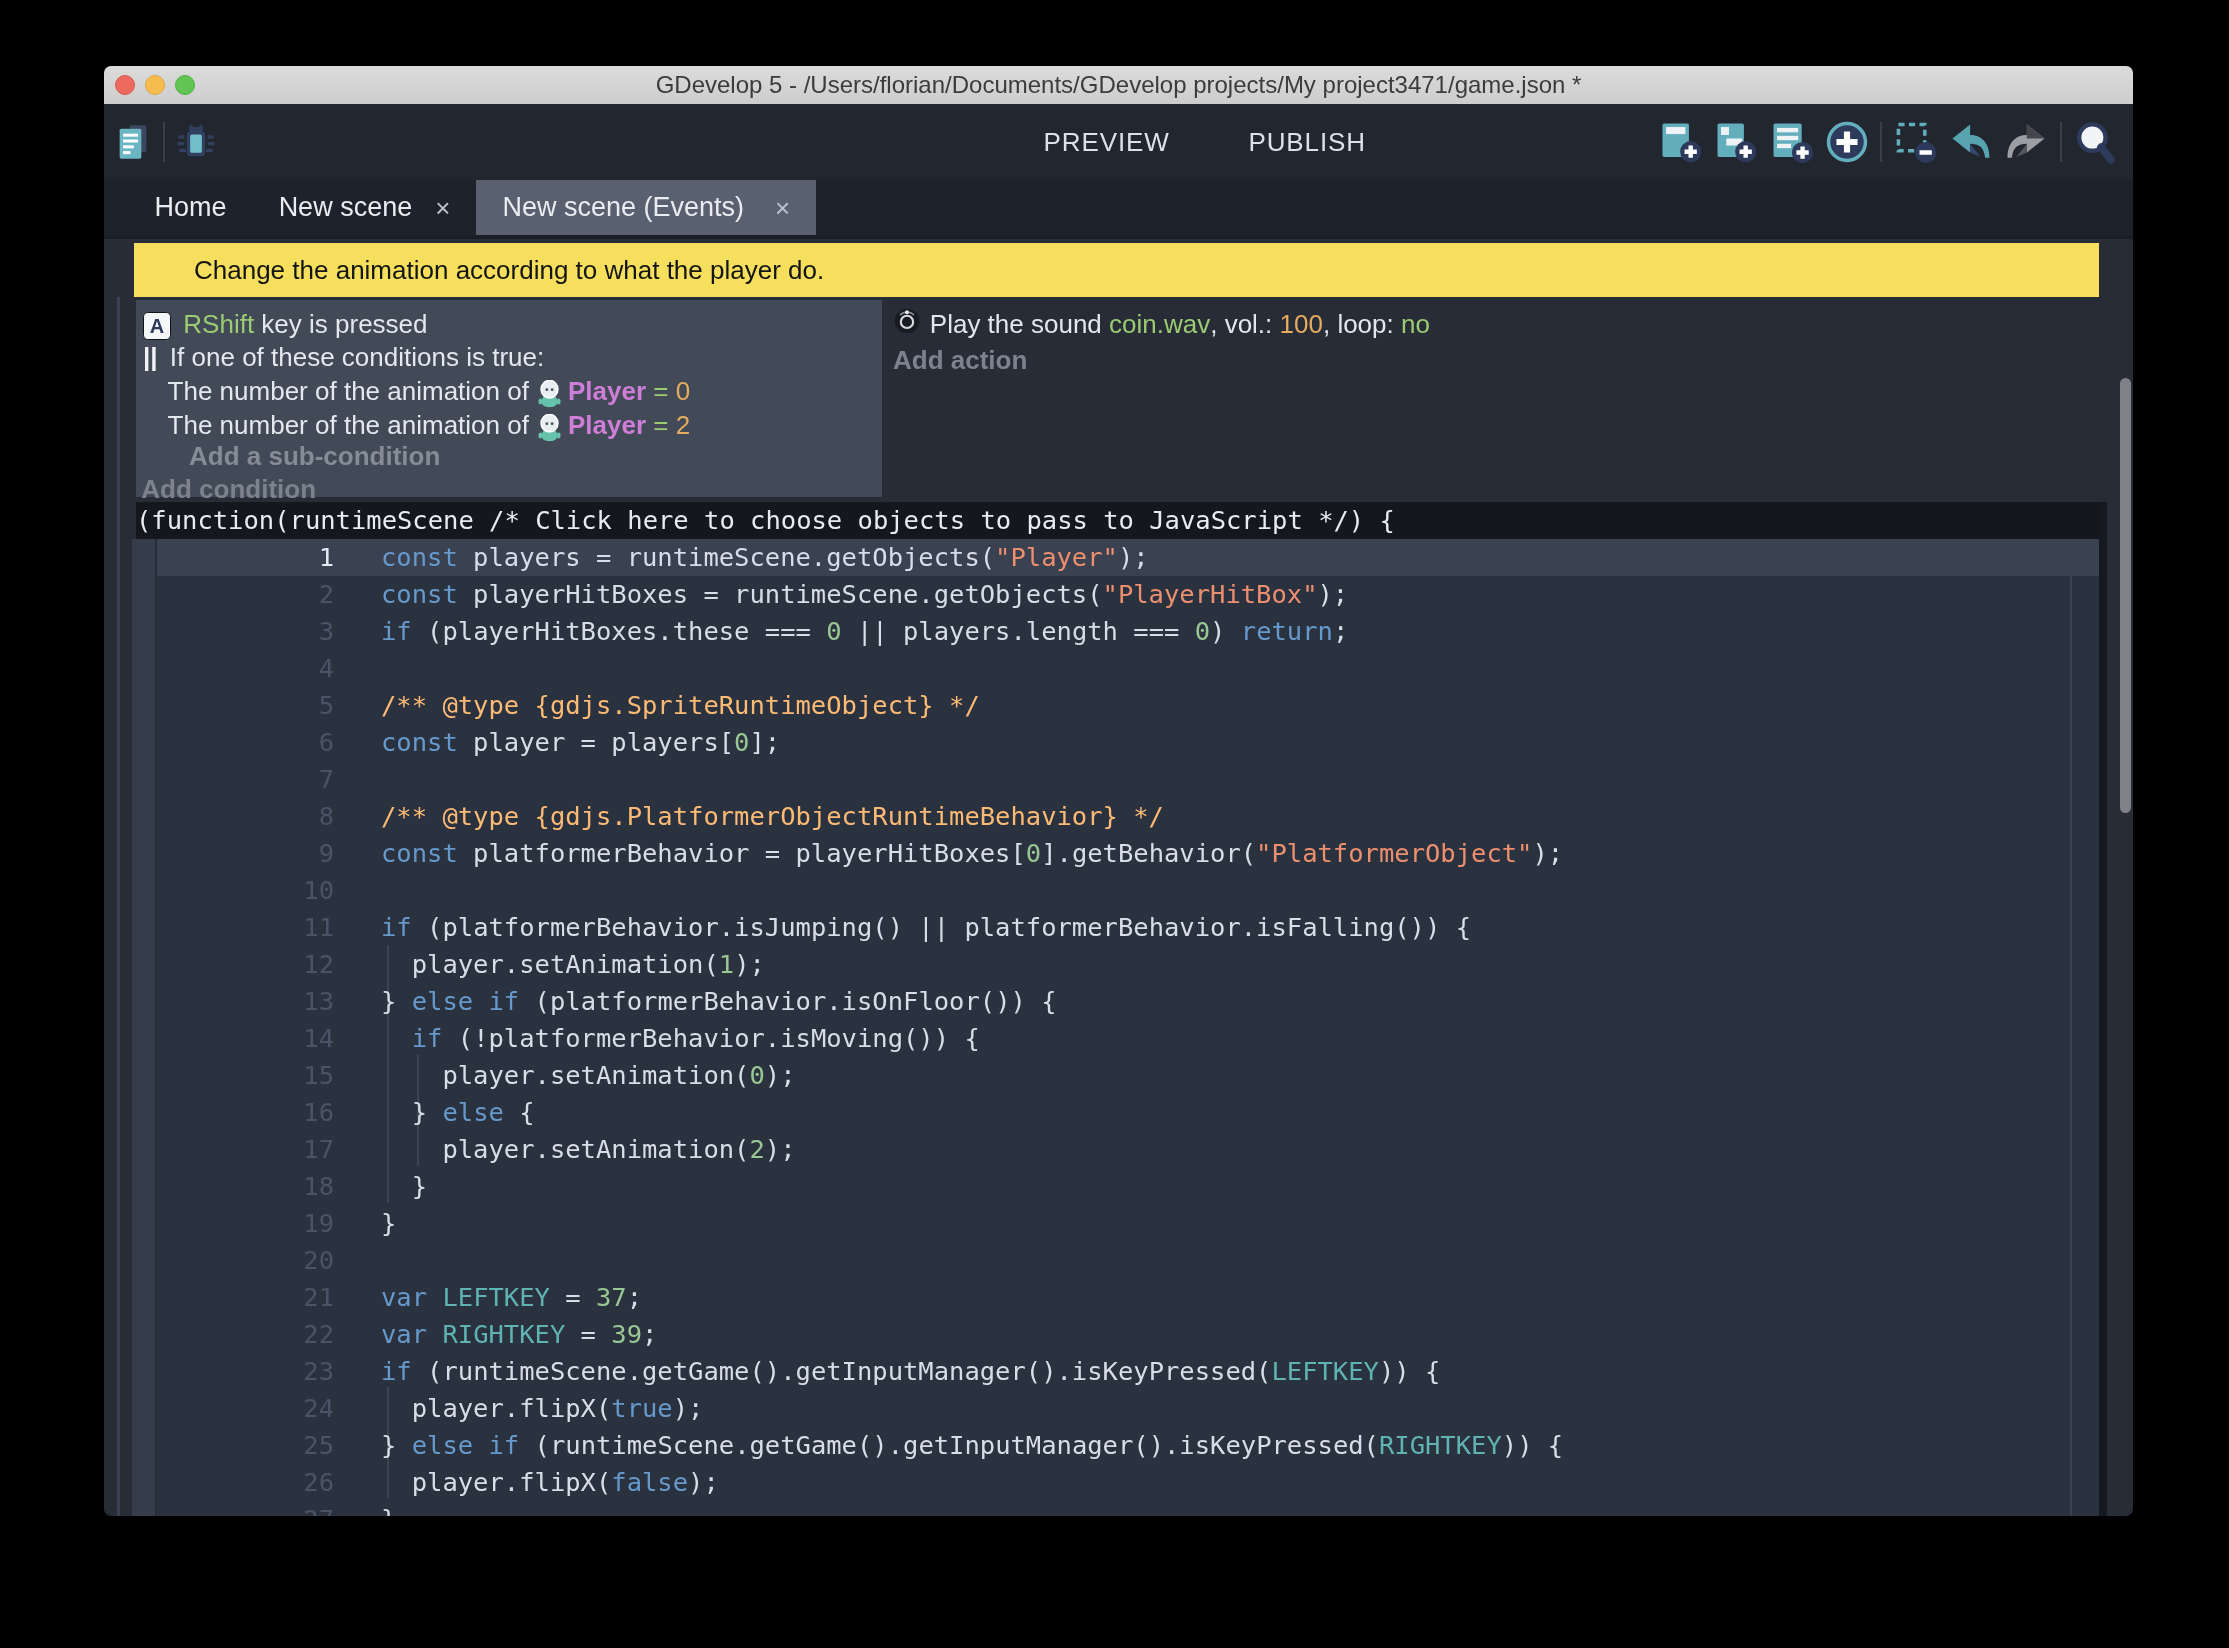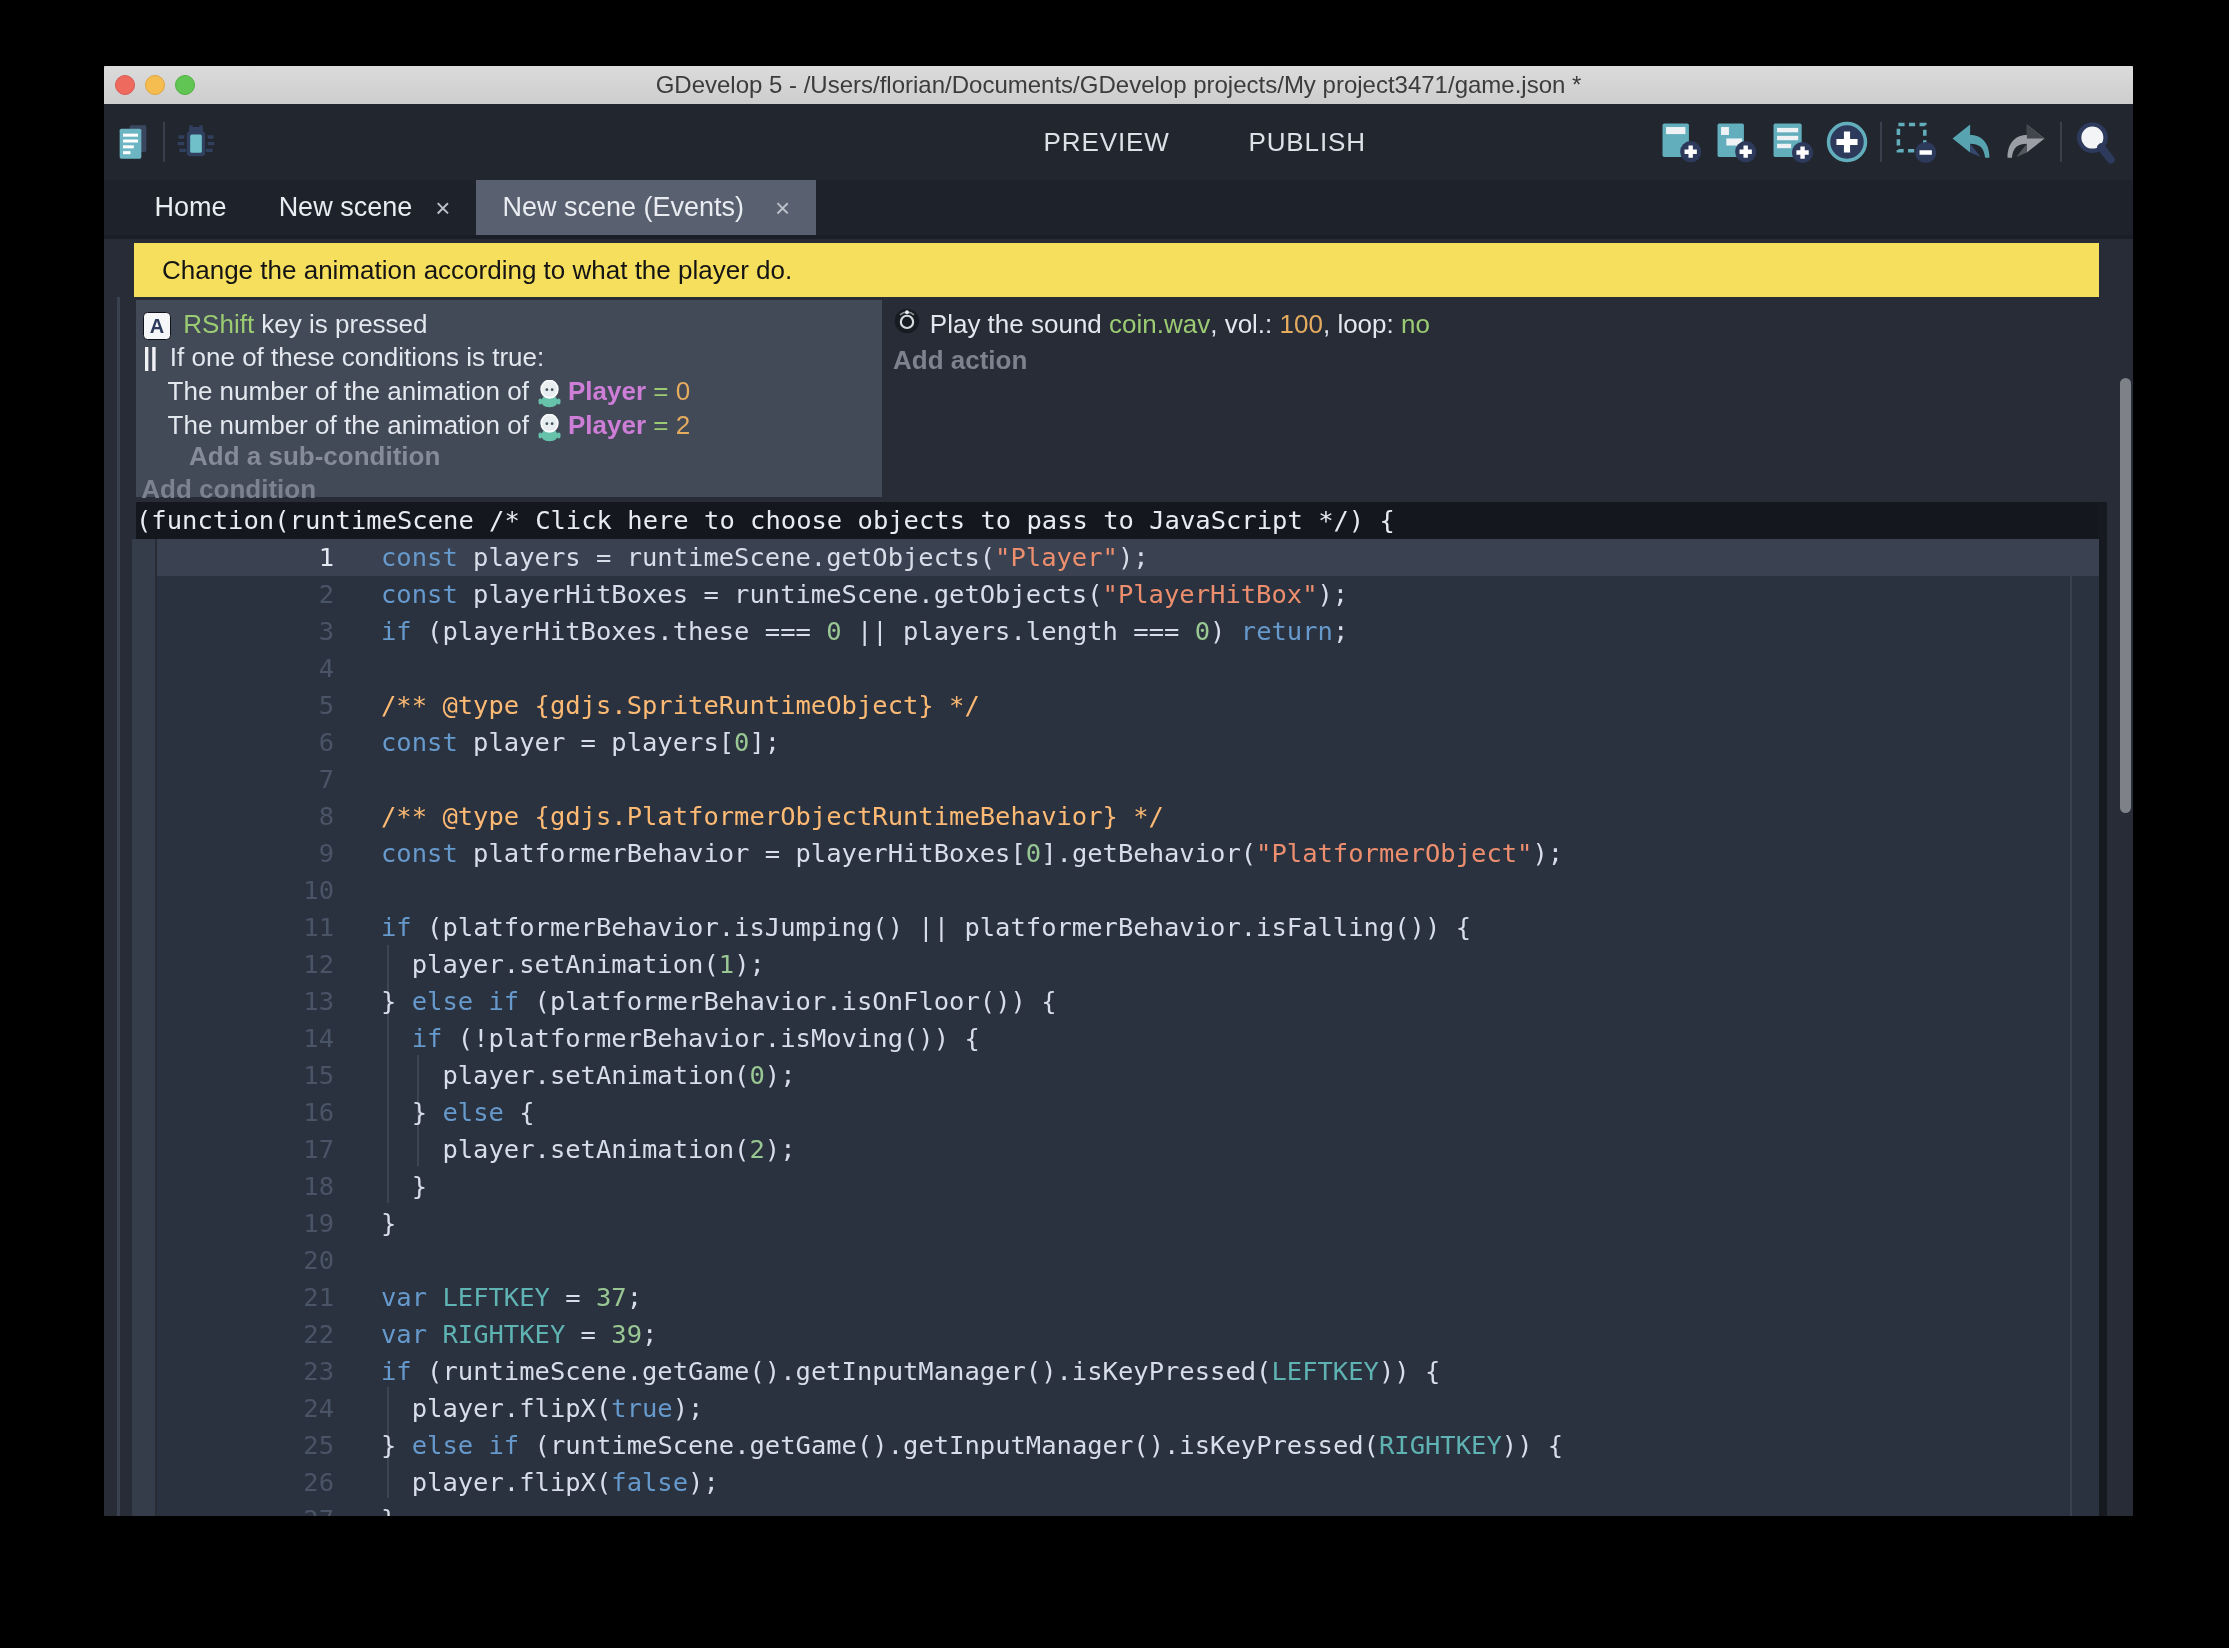--- a/index.html
+++ b/index.html
@@ -1,19 +1,19 @@
 <!DOCTYPE html>
 <html style="font-size:14px"><head>
 <meta charset="utf-8">
 <style>
   html,body{margin:0;padding:0;}
   body{width:2230px;height:1649px;background:#000;position:relative;overflow:hidden;
        font-family:"Liberation Sans",sans-serif;}
   .window{position:absolute;left:104px;top:66px;width:2029px;height:1450px;
-          background:#272c37;border-radius:1px;overflow:hidden;
+          background:#272c37;border-radius:7px;overflow:hidden;
           box-shadow:0 26px 79px rgba(0,0,0,.8);}
   
   .titlebar{position:absolute;left:0;top:0;width:100%;height:38px;
             background:linear-gradient(#dbdbdb,#cdcdcd);border-bottom:0.9px solid #9e9e9e;
             display:flex;align-items:center;justify-content:center;}
   .traffic{position:absolute;left:10.5px;top:0;height:38px;display:flex;align-items:center;gap:9.7px;}
   .light{width:18.4px;height:18.4px;border-radius:50%;}
   .light.red{background:#ee6a5f;border:0.9px solid #d95850;}
   .light.yellow{background:#f5bd4f;border:0.9px solid #dfa63d;}
   .light.green{background:#61c554;border:0.9px solid #4eb03f;}
@@ -31,21 +31,21 @@
   .tb-btn{display:flex;align-items:center;gap:12.3px;cursor:pointer;}
   .tb-label{font-size:26px;color:#dce1e8;letter-spacing:0.9px;}
   
   .tabbar{position:absolute;left:0;top:114px;width:100%;height:59px;background:#1e222b;
           border-bottom:4.4px solid #1a1e26;display:flex;align-items:stretch;padding-left:24.6px;box-sizing:border-box;}
   .tab{display:flex;align-items:center;gap:23px;padding:0 26px;font-size:27px;color:#e9ecf1;cursor:pointer;}
   .tab.active{background:#596070;gap:31px;}
   .tab .close{font-size:26px;color:#bcc1ca;line-height:1;cursor:pointer;}
   
   .comment-bar{position:absolute;left:30px;top:177px;width:1965px;height:54px;background:#f5df5d;
-               font-size:26px;color:#141414;line-height:54px;padding-left:28px;box-sizing:border-box;cursor:pointer;}
+               font-size:26px;color:#141414;line-height:54px;padding-left:60px;box-sizing:border-box;cursor:pointer;}
   .tree-guide{position:absolute;left:13px;top:231px;width:2.6px;height:1219px;background:#3a4150;}
   .cond-panel{position:absolute;left:32px;top:234px;width:746px;height:197px;background:#424957;}
   .cond-row{position:absolute;display:flex;align-items:center;font-size:26px;color:#e3e7ee;cursor:pointer;white-space:pre;}
   .cond-row .icon{margin-right:12.3px;}
   .seg-green{color:#9bcb72;} .seg-num{color:#e5ab5e;}
   .seg-obj{color:#cf7ed8;font-weight:bold;} .seg-plain{color:#e3e7ee;}
   .add-link{position:absolute;font-size:26px;color:#858b97;cursor:pointer;font-weight:bold;}
   .kbd-a{width:26px;height:26px;background:#f4f6f8;border:1.8px solid #10131a;border-radius:4.4px;
          color:#2d3a5c;font-weight:bold;font-size:20px;display:inline-flex;align-items:center;justify-content:center;}
   .or-bars{font-size:26px;font-weight:bold;color:#f0f2f5;width:19.3px;text-align:center;}

